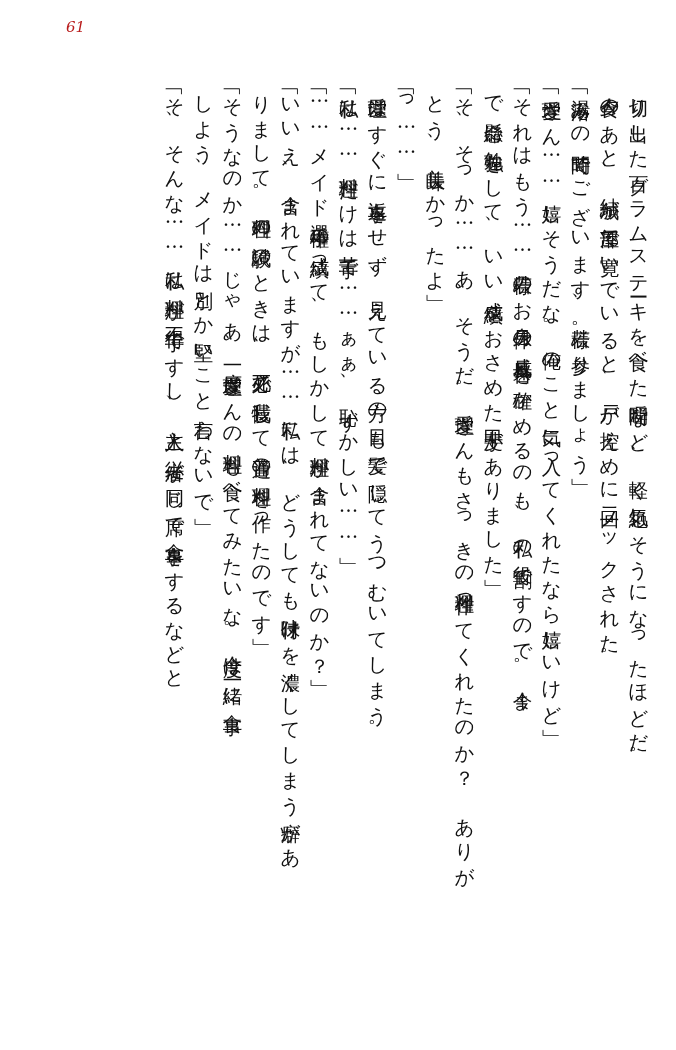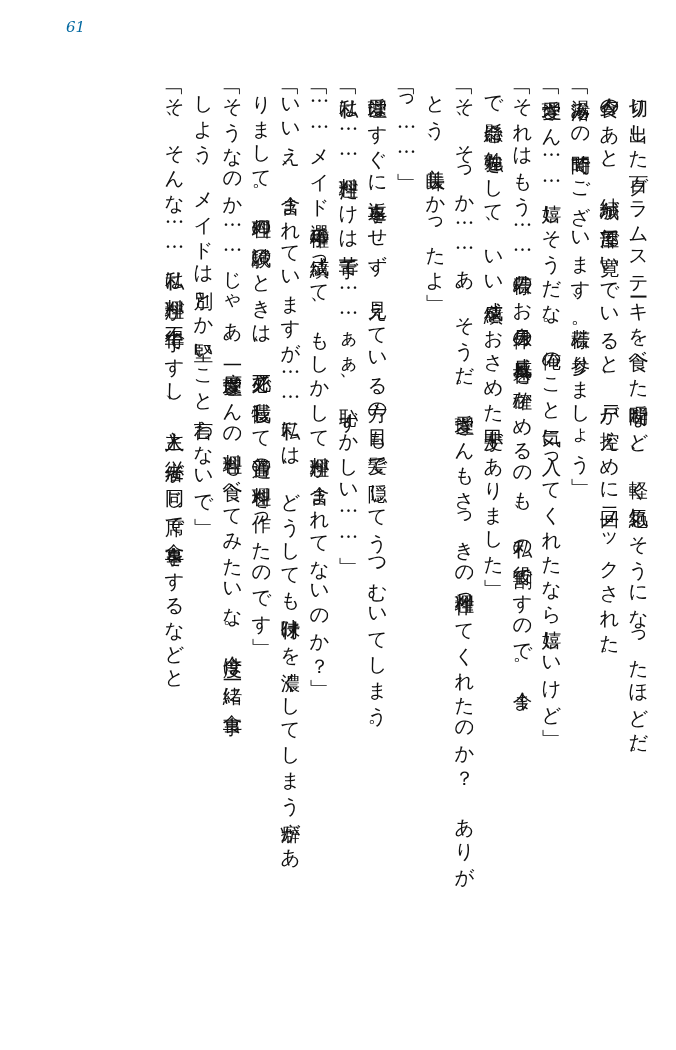--- a/index.html
+++ b/index.html
@@ -17,21 +17,21 @@
     background: #ffffff;
     overflow: hidden;
     box-sizing: border-box;
   }
   .page-number {
     position: absolute;
     top: 18px;
     left: 66px;
     font-size: 15px;
     font-style: italic;
-    color: #0369a1;
+    color: #b91c1c;
     font-family: "DejaVu Serif", "Liberation Serif", serif;
   }
   .text-body {
     position: absolute;
     top: 82px;
     left: 30px;
     right: 28px;
     height: 920px;
     display: flex;
     flex-direction: row-reverse;

